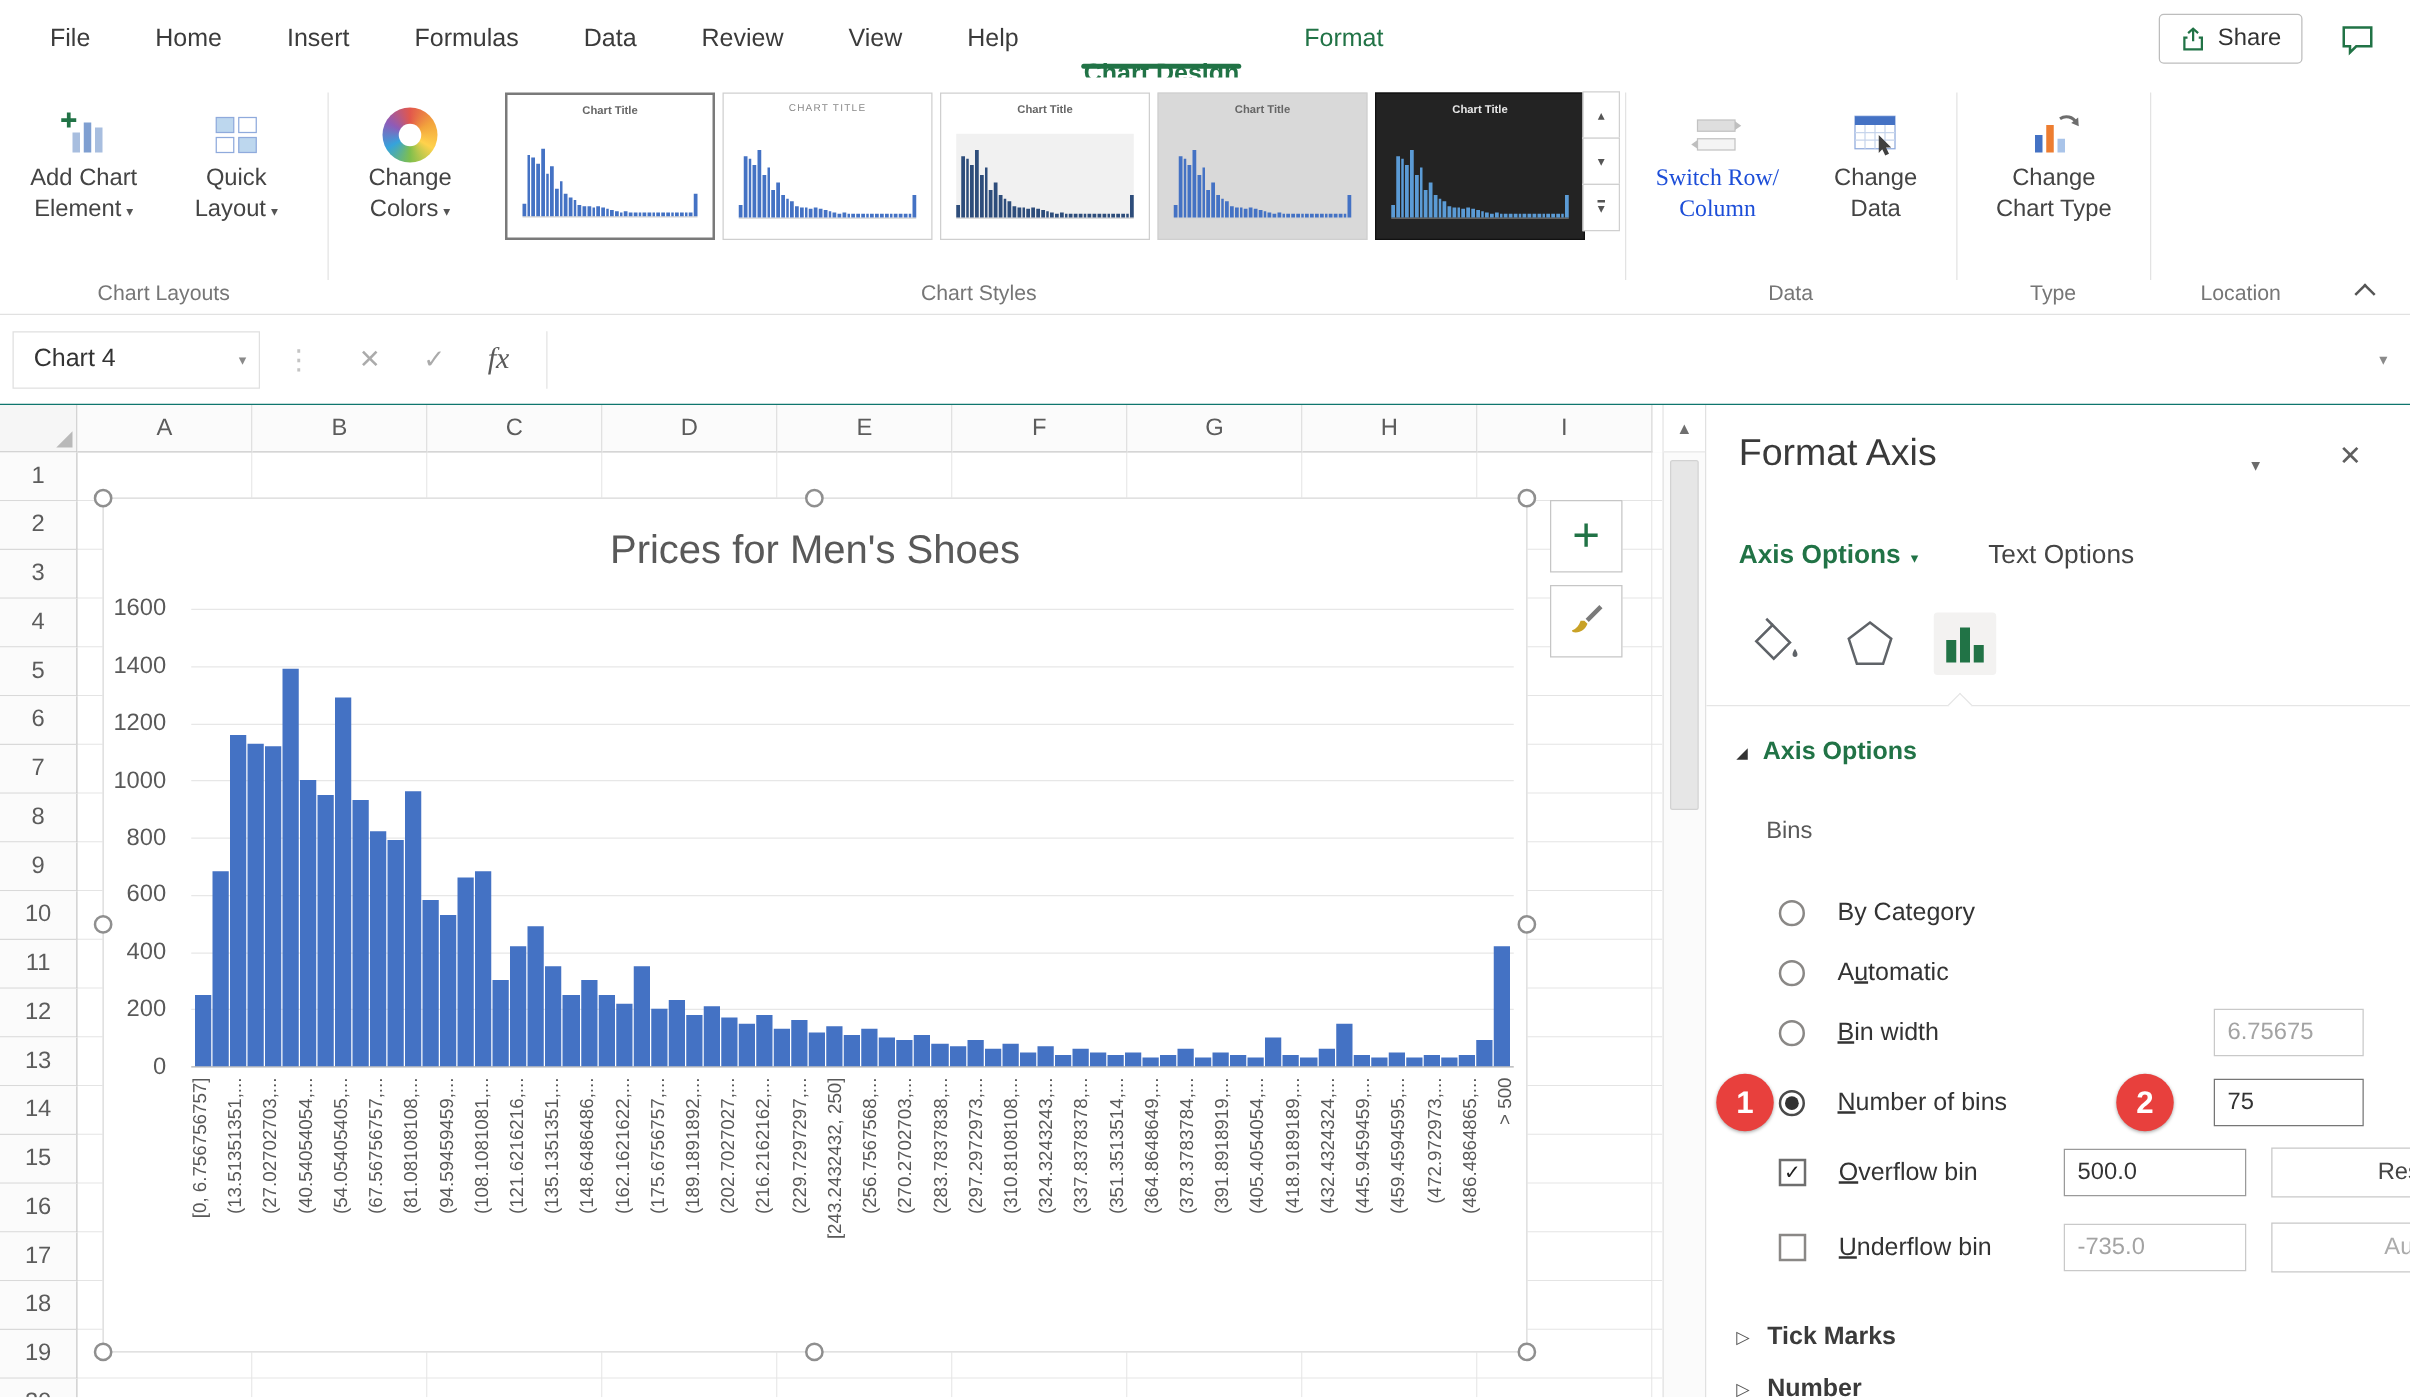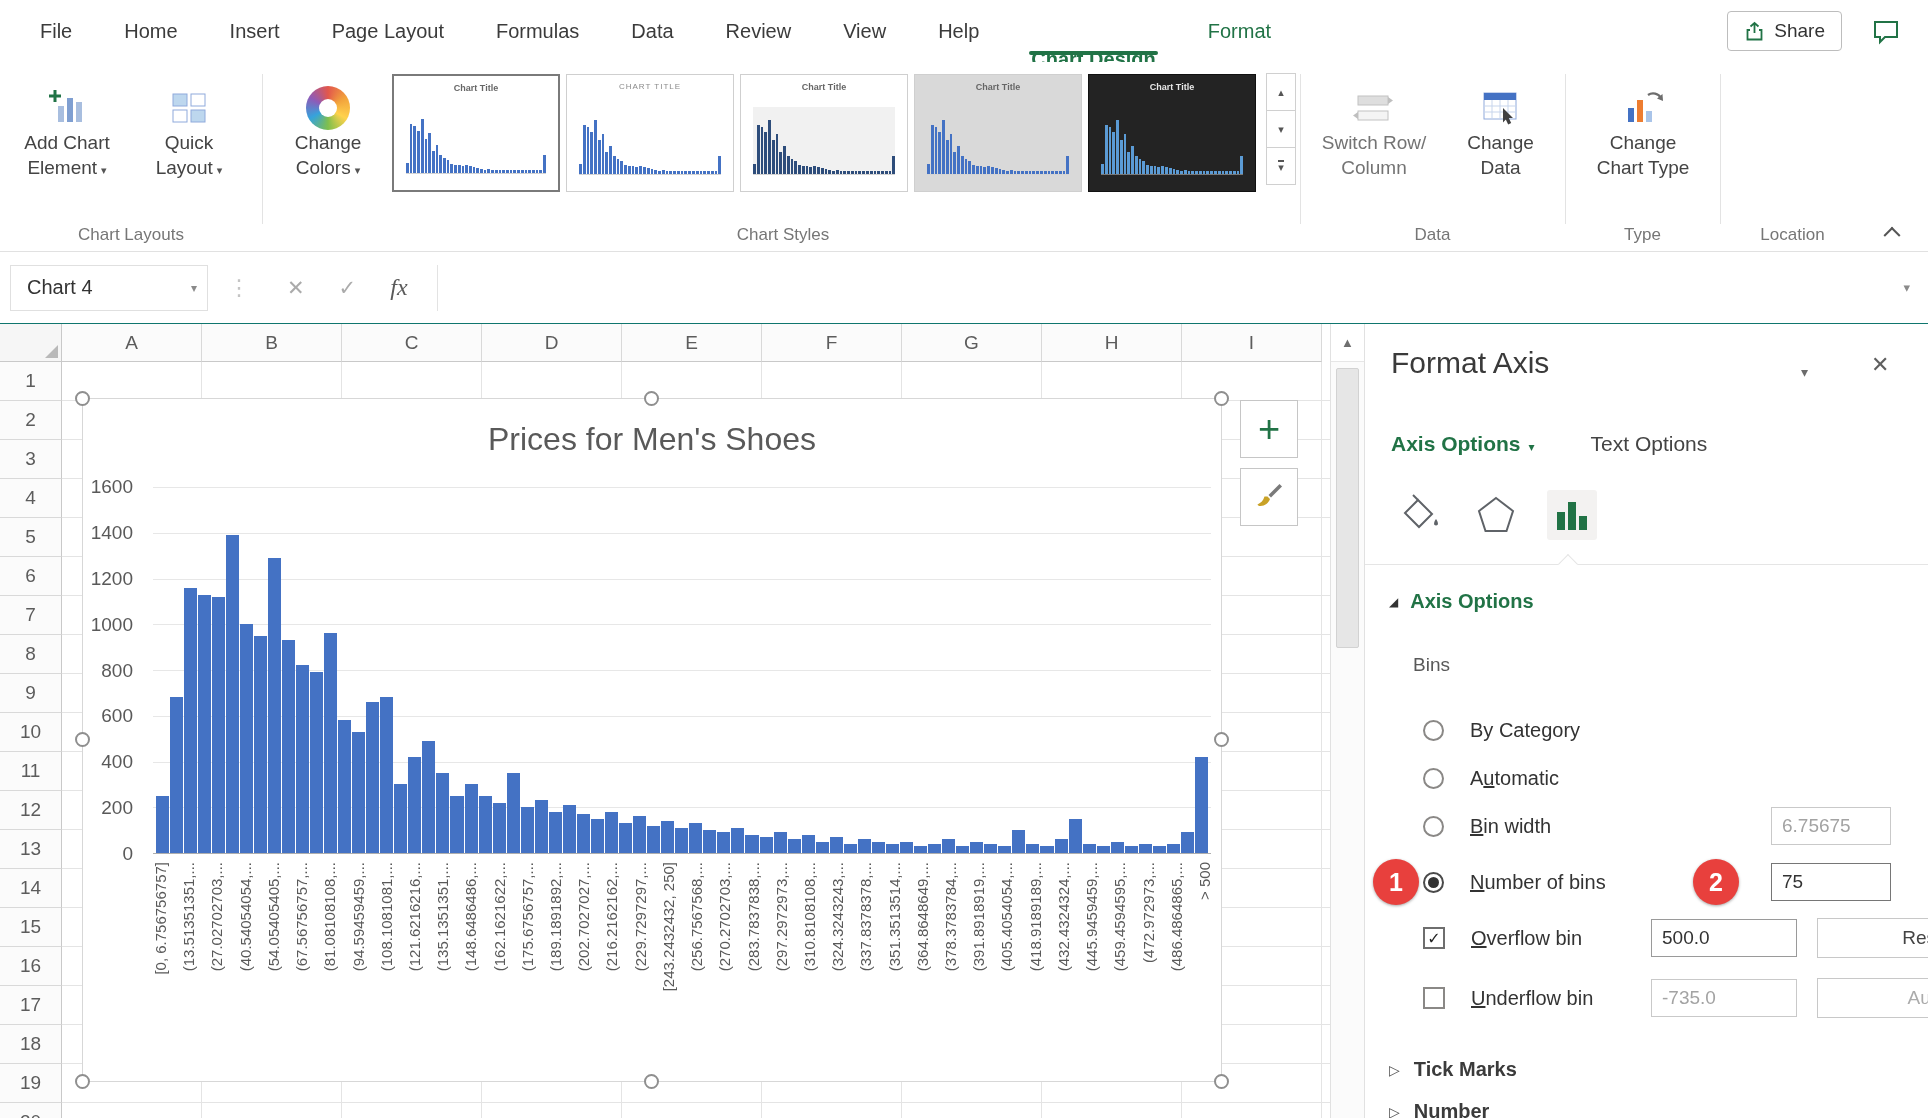--- a/index.html
+++ b/index.html
@@ -19,26 +19,26 @@
   .comment-btn { position:absolute; right:22px; top:14px; width:40px; height:36px; display:flex; align-items:center; justify-content:center; background:#fff; border:none; }
 
   
   .ribbon { position:absolute; top:62px; left:0; width:100%; height:190px; background:#fff; border-bottom:1px solid #e1e1e1; }
   .rdiv { position:absolute; top:12px; height:150px; width:1px; background:#e3e3e3; }
   .glabel { position:absolute; bottom:6px; font-size:17px; color:#767676; text-align:center; }
   .big-btn { position:absolute; display:flex; flex-direction:column; align-items:center; background:none; border:none; cursor:default; font-family:inherit; }
   .bicon { height:54px; display:flex; align-items:flex-end; justify-content:center; margin-top:6px; }
   .bl { font-size:19px; line-height:25px; color:#444; white-space:nowrap; }
   .dd { font-size:11px; color:#555; margin-left:4px; }
-  .big-btn.disabled .bl, .big-btn.disabled .dd { color:#737373; }
+  .big-btn.disabled .bl, .big-btn.disabled .dd { color:#1d4ed8;font-family:Liberation Serif, serif; }
   .color-ring { width:44px; height:44px; border-radius:50%; position:relative;
     background:conic-gradient(#e2574c,#f2a33c,#ffd24c,#7fbf4d,#35a3dc,#8e5bb8,#e2574c); }
   .color-ring::after { content:""; position:absolute; left:13px; top:13px; width:18px; height:18px; background:#fff; border-radius:50%; }
 
-  .gallery { position:absolute; left:392px; top:12px; display:flex; gap:6px; }
+  .gallery { position:absolute; left:404px; top:12px; display:flex; gap:6px; }
   .thumb { width:168px; height:118px; border:1px solid #cfcfcf; background:#fff; position:relative; overflow:hidden; cursor:default; }
   .thumb.selected { border:2px solid #7a7a7a; }
   .ttitle { text-align:center; font-size:9px; color:#666; margin-top:7px; font-weight:700; white-space:nowrap; }
   .t2 .ttitle { font-weight:400; letter-spacing:1px; font-size:8px; color:#8a8a8a; }
   .thumb-bars { position:absolute; left:12px; right:12px; bottom:16px; height:68px; display:flex; align-items:flex-end; gap:1px; border-bottom:1px solid #d4d4d4; }
   .tbar { flex:1 1 0; background:#4472c4; }
   .t3 .thumb-bars { background:#f1f1f1; }
   .t3 .tbar { background:#2e4d7b; }
   .t4 { background:#d9d9d9; }
   .t5 { background:#232323; border-color:#111; }
@@ -140,21 +140,20 @@
 </head>
 <body>
 
 <div class="app">
 
   <div class="menubar">
     <div class="menu-tabs">
         <div class="menu-tab">File</div>
         <div class="menu-tab">Home</div>
         <div class="menu-tab">Insert</div>
-        <div class="menu-tab">Page Layout</div>
         <div class="menu-tab">Formulas</div>
         <div class="menu-tab">Data</div>
         <div class="menu-tab">Review</div>
         <div class="menu-tab">View</div>
         <div class="menu-tab">Help</div>
         <div class="menu-tab active">Chart Design</div>
         <div class="menu-tab contextual">Format</div>
       </div>
     <button class="share-btn">
       <svg width="21" height="21" viewBox="0 0 21 21" fill="none" stroke="#217346" stroke-width="1.8">

